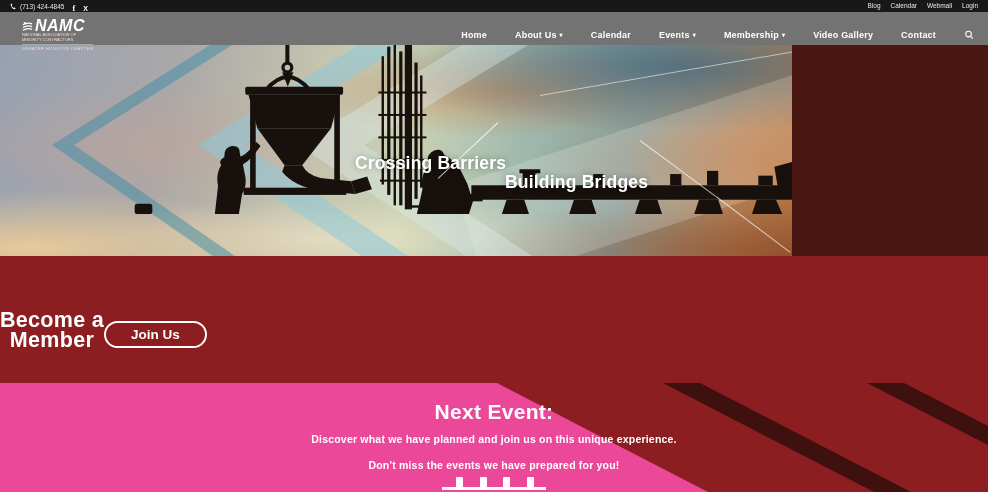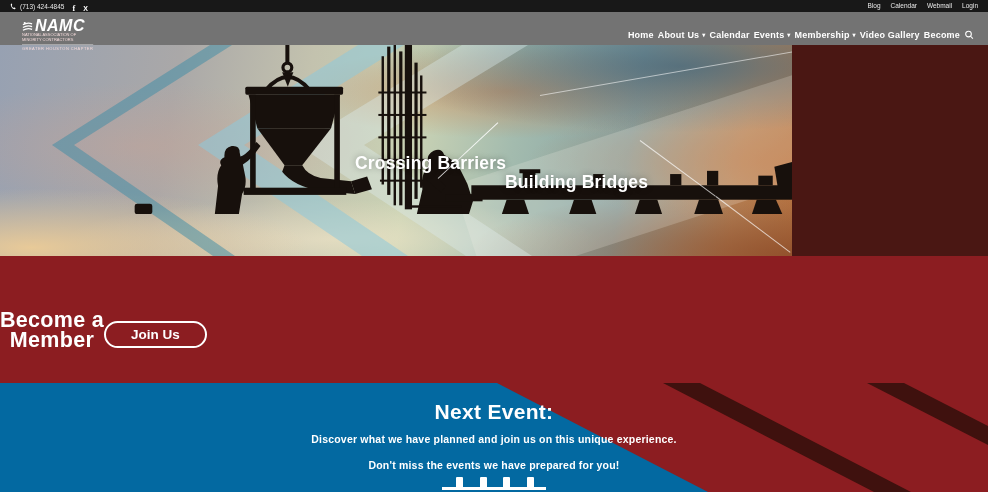--- a/index.html
+++ b/index.html
@@ -20,21 +20,21 @@
 
   
   .header { position:absolute; top:12px; left:0; width:988px; height:33px; background:#737373;
             display:flex; align-items:center; justify-content:space-between; padding:13px 14px 0 22px; z-index:29; }
   .logo { display:flex; flex-direction:column; cursor:pointer; }
   .logo-top { display:flex; align-items:flex-end; gap:2px; }
   .logo-acronym { color:#fff; font-size:16px; font-weight:800; font-style:italic; letter-spacing:.5px; line-height:14px; }
   .logo-subs { color:#f2d9d9; font-size:5px; line-height:5px; transform:scale(.8); transform-origin:left top; white-space:nowrap; }
   .logo-chapter { color:#f2d9d9; font-size:5px; line-height:6px; letter-spacing:.6px; transform:scale(.8);
                   transform-origin:left top; white-space:nowrap; margin-top:1px; border-top:1px solid rgba(255,255,255,.5); padding-top:1px; }
-  .nav { display:flex; align-items:center; gap:4px; }
+  .nav { display:flex; align-items:center; gap:28px; }
   .nav-item { color:#fff; font-size:9px; font-weight:600; letter-spacing:.2px; display:flex; align-items:center; gap:3px;
               text-decoration:none; cursor:pointer; white-space:nowrap; }
   .caret { font-size:6px; line-height:6px; color:#fff; }
   .search-btn { cursor:pointer; display:flex; align-items:center; }
 
   
   .hero { position:absolute; top:45px; left:0; width:792px; height:211px; overflow:hidden; }
   .sky { position:absolute; inset:0;
     background:
       radial-gradient(55% 45% at 86% 10%, rgba(72,102,120,.8), rgba(72,102,120,0) 70%),
@@ -69,21 +69,21 @@
 
   
   .member { position:absolute; top:256px; left:0; width:988px; height:127px; background:#8c1d21;
             display:flex; flex-direction:row; align-items:center; padding-top:22px; z-index:5; }
   .member-heading { color:#fff; font-size:21.5px; font-weight:700; line-height:19.5px; text-align:center; letter-spacing:.3px; }
   .join-btn { margin-top:7px; background:transparent; color:#fff; border:2px solid #fff; border-radius:19px;
               font-family:"Liberation Sans", sans-serif; font-size:13.5px; font-weight:600;
               padding:4px 25px; cursor:pointer; }
 
   
-  .next-event { position:absolute; top:383px; left:0; width:988px; height:109px; background:#0369a1; overflow:hidden; }
+  .next-event { position:absolute; top:383px; left:0; width:988px; height:109px; background:#ec4899; overflow:hidden; }
   .ne-decor { position:absolute; inset:0; }
   .ne-bright { background:#8c1d21; clip-path:polygon(497px 0,988px 0,988px 109px,708px 109px); }
   .ne-stripe1 { background:#3f110e; clip-path:polygon(663px 0,700px 0,911px 109px,874px 109px); }
   .ne-stripe2 { background:#3f110e; clip-path:polygon(867px 0,904px 0,988px 43px,988px 62px); }
   .ne-content { position:relative; z-index:3; display:flex; flex-direction:column; align-items:center; padding-top:17px; }
   .ne-heading { color:#fff; font-size:21px; font-weight:700; letter-spacing:.3px; }
   .ne-line { color:#fff; font-size:10.5px; font-weight:600; letter-spacing:.2px; }
   .ne-line-1 { margin-top:14px; }
   .ne-line-2 { margin-top:9px; }
   .countdown { position:absolute; left:442px; top:94px; width:104px; height:15px; z-index:3; }
@@ -152,21 +152,21 @@
           <span class="caret">▾</span>
         </a>
       <a class="nav-item">
           <span>Membership</span>
           <span class="caret">▾</span>
         </a>
       <a class="nav-item">
           <span>Video Gallery</span>
         </a>
       <a class="nav-item">
-          <span>Become</span>
+          <span>Contact</span>
         </a>
       <span class="search-btn">
         <span>
           <svg viewBox="0 0 12 12" width="10" height="10">
               <circle cx="5.4" cy="4.8" r="3.4" fill="none" stroke="#fff" stroke-width="1.3"></circle>
               <line x1="7.9" y1="7.5" x2="10.6" y2="10.4" stroke="#fff" stroke-width="1.3"></line>
             </svg>
         </span>
       </span>
     </div>

